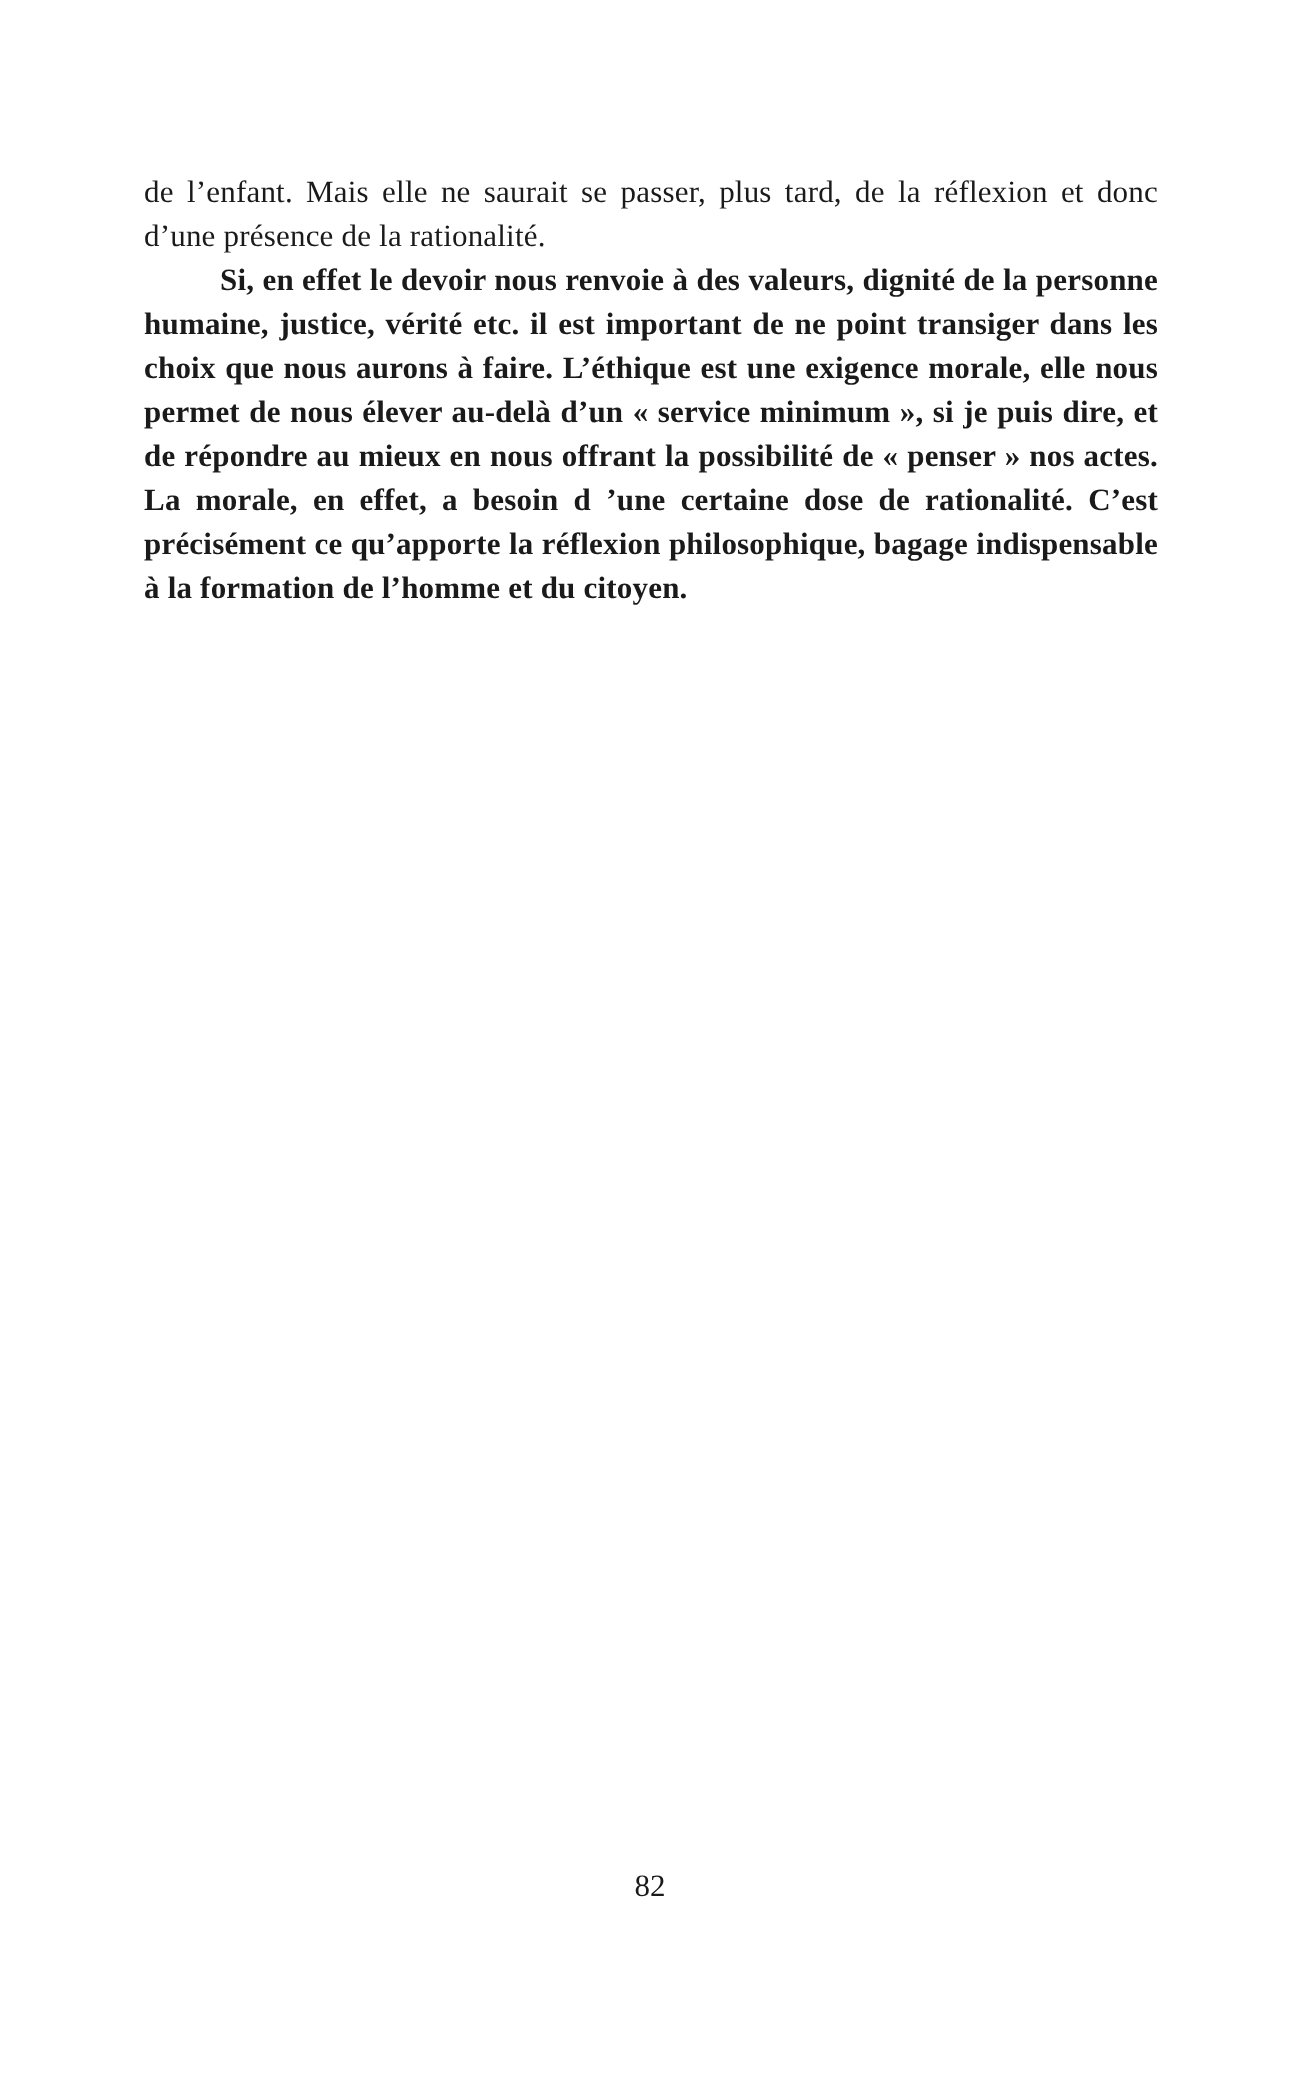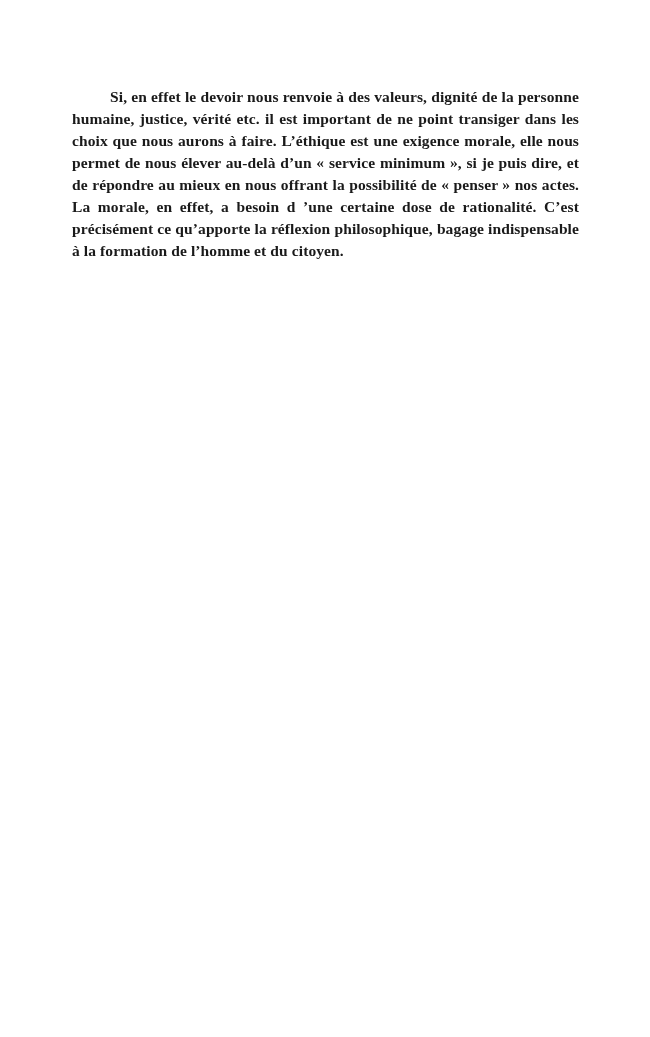--- a/index.html
+++ b/index.html
@@ -41,15 +41,17 @@
     text-align: center;
     font-size: 15.5px;
     color: #1a1a1a;
   }
 </style>
 </head>
 <body>
 
 <div class="page">
   <div class="text-block">
+    <p class="para">de l’enfant. Mais elle ne saurait se passer, plus tard, de la réflexion et donc d’une présence de la rationalité.</p>
     <p class="para indented">Si, en effet le devoir nous renvoie à des valeurs, dignité de la personne humaine, justice, vérité etc. il est important de ne point transiger dans les choix que nous aurons à faire. L’éthique est une exigence morale, elle nous permet de nous élever au-delà d’un « service minimum », si je puis dire, et de répondre au mieux en nous offrant la possibilité de « penser » nos actes. La morale, en effet, a besoin d ’une certaine dose de rationalité. C’est précisément ce qu’apporte la réflexion philosophique, bagage indispensable à la formation de l’homme et du citoyen.</p>
   </div>
+  <div class="page-number">82</div>
 </div>
 
 </body></html>

